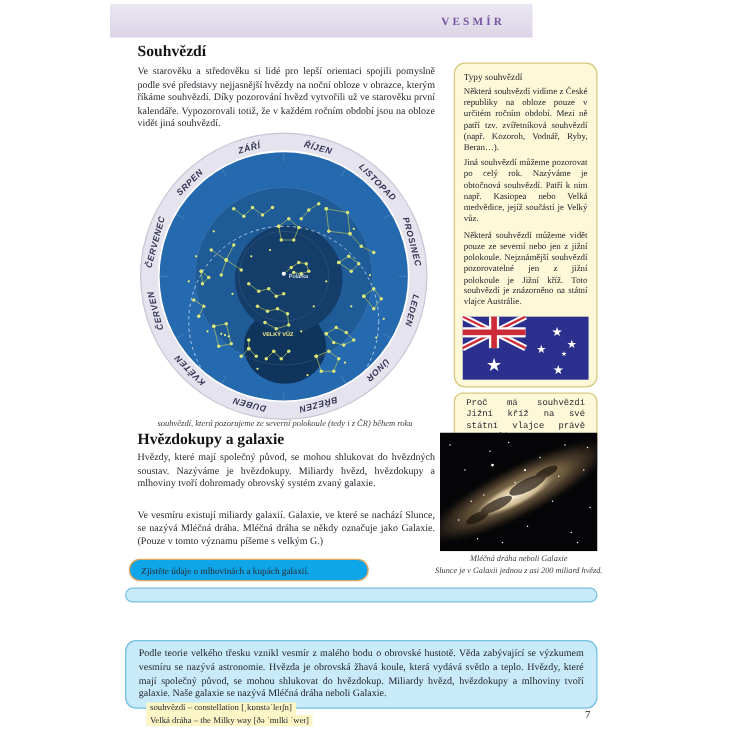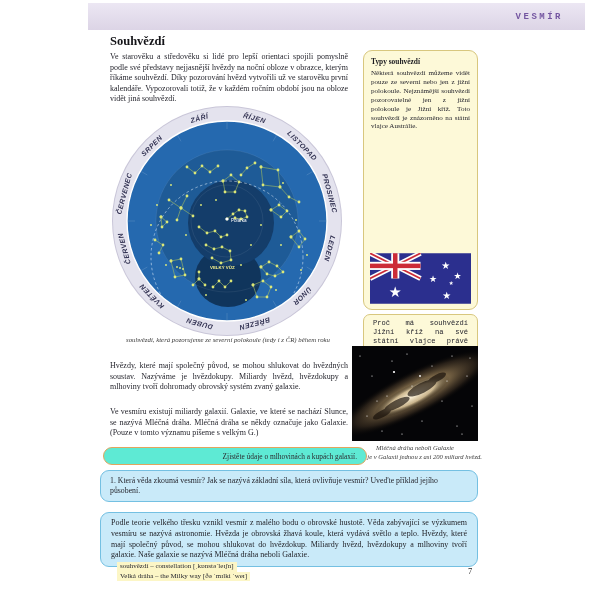--- a/index.html
+++ b/index.html
@@ -1,48 +1,48 @@
 <!DOCTYPE html>
 <html><head>
 <meta charset="utf-8">
 <style>
   html,body{margin:0;padding:0;background:#fff;}
   .page{position:relative;width:600px;height:600px;background:#ffffff;overflow:hidden;
         font-family:"Liberation Serif",serif;color:#26262e;}
-  .header-bar{position:absolute;left:88px;top:3px;width:497px;height:27px;
-        background:linear-gradient(180deg,#ece7f3,#dcd4e6);font-family:Liberation Mono, monospace;}
+  .header-bar{position:absolute;left:88px;top:3px;width:338px;height:27px;
+        background:linear-gradient(180deg,#ece7f3,#dcd4e6);}
   .header-title{position:absolute;right:22px;top:9px;font-size:9px;font-weight:bold;
         letter-spacing:2.5px;color:#7456a1;}
   .h1{position:absolute;margin:0;font-size:12.5px;font-weight:bold;color:#141418;
         font-family:"Liberation Serif",serif;}
   .s1{left:110px;top:34px;}
   .s2{left:110px;top:344px;}
   .body-par{position:absolute;margin:0;left:110px;width:238px;font-size:8px;line-height:10.6px;
         text-align:justify;}
   .p1{top:52px;}
   .p2{top:361px;}
   .p3{top:407px;}
   .b{font-weight:normal;}
   .starmap{position:absolute;left:111px;top:105px;width:232px;height:232px;}
   .map-caption{position:absolute;left:98px;top:336px;width:260px;text-align:center;
         font-style:italic;font-size:6.8px;color:#3a3a3a;}
   .notebox{position:absolute;left:363px;top:50px;width:115px;height:260px;box-sizing:border-box;
         background:#fdf9d8;border:1.3px solid #d8c77e;border-radius:9px;padding:6px 7px;}
-  .note-title{font-size:7.4px;font-weight:bold;margin:0 0 3px 0;color:#1c1c20;}
+  .note-title{font-size:7.4px;font-weight:normal;margin:0 0 3px 0;color:#1c1c20;}
   .notebox p{margin:0 0 4px 0;font-size:7.1px;line-height:8.9px;text-align:justify;}
   .flag-wrap{position:absolute;left:6px;bottom:5px;width:101px;height:51px;}
   .qbox{position:absolute;left:363px;top:314px;width:115px;box-sizing:border-box;
         background:#fdf9d8;border:1.3px solid #d8c77e;border-radius:7px;padding:4px 9px;
         font-size:7.1px;line-height:8.9px;text-align:justify;font-family:Liberation Mono, monospace;}
   .galaxy{position:absolute;left:352px;top:346px;width:126px;height:95px;display:block;}
   .gal-cap{position:absolute;left:338px;top:444px;width:154px;text-align:center;font-style:italic;
         font-size:6.6px;line-height:8.6px;color:#3a3a3a;}
-  .taskbox{position:absolute;left:103px;top:447px;width:264px;box-sizing:border-box;
-        background:#5eead4;border:1.2px solid #e2a55e;border-radius:11px;padding:3.5px 9px;
-        font-size:7.4px;color:#2c2c30;text-align:right;}
+  .taskbox{position:absolute;left:103px;top:447px;width:192px;box-sizing:border-box;
+        background:#0ea5e9;border:1.2px solid #e2a55e;border-radius:11px;padding:3.5px 9px;
+        font-size:7.4px;color:#2c2c30;}
   .bluebox{position:absolute;left:100px;width:378px;box-sizing:border-box;background:#c9eaf9;
         border:1.3px solid #74c0e2;border-radius:9px;}
   .qsbox{top:470px;padding:5px 9px;font-size:7.8px;line-height:10px;}
   .qsbox div{margin:0;}
   .sumbox{top:512px;padding:5px 10px;font-size:8px;line-height:10.8px;font-weight:normal;
         text-align:justify;color:#1e1e24;}
   .vocab{position:absolute;left:117px;top:562px;font-size:7px;line-height:9.6px;text-align:center;}
   .vocab span{display:table;background:#fcf6c6;padding:0 3px;}
   .pageno{position:absolute;left:468px;top:566px;font-size:8.5px;color:#222;}
 </style>
@@ -155,20 +155,22 @@
       <text x="116" y="12" transform="rotate(345 116 116)">ZÁŘÍ</text>
       <text x="116" y="12" transform="rotate(15 116 116)">ŘÍJEN</text>
       <text x="116" y="12" transform="rotate(45 116 116)">LISTOPAD</text>
       <text x="116" y="12" transform="rotate(75 116 116)">PROSINEC</text>
     </g>
   </svg>
   <div class="map-caption">souhvězdí, která pozorujeme ze severní polokoule (tedy i z ČR) během roku</div>
 
   <div class="notebox">
     <div class="note-title">Typy souhvězdí</div>
+    <p><span>Některá souhvězdí vidíme z České republiky na obloze pouze v určitém ročním období. Mezi ně patří tzv. </span><span class="b">zvířetníková souhvězdí</span><span> (např. Kozoroh, Vodnář, Ryby, Beran…).</span></p>
+    <p><span>Jiná </span><span class="b">souhvězdí</span><span> můžeme pozorovat po celý rok. Nazýváme je </span><span class="b">obtočnová souhvězdí</span><span>. Patří k nim např. Kasiopea nebo Velká medvědice, jejíž součástí je Velký vůz.</span></p>
     <p><span>Některá souhvězdí můžeme vidět pouze ze severní nebo jen z jižní polokoule. Nejznámější souhvězdí pozorovatelné jen z jižní polokoule je </span><span class="b">Jižní kříž</span><span>. Toto souhvězdí je znázorněno na státní vlajce Austrálie.</span></p>
     <div class="flag-wrap">
       <svg viewBox="0 0 112 56" width="101" height="51">
         <rect x="0" y="0" width="112" height="56" fill="#2b2f8e"></rect>
 
         <g>
           <line x1="0" y1="0" x2="56" y2="28" stroke="#ffffff" stroke-width="5.5"></line>
           <line x1="56" y1="0" x2="0" y2="28" stroke="#ffffff" stroke-width="5.5"></line>
           <line x1="0" y1="0" x2="56" y2="28" stroke="#cc2b37" stroke-width="2"></line>
           <line x1="56" y1="0" x2="0" y2="28" stroke="#cc2b37" stroke-width="2"></line>
@@ -185,20 +187,21 @@
           <text x="97" y="28" font-size="10">★</text>
           <text x="85" y="51" font-size="11">★</text>
           <text x="90" y="35" font-size="6">★</text>
         </g>
       </svg>
     </div>
   </div>
 
   <div class="qbox">Proč má souhvězdí Jižní kříž na své státní vlajce právě Austrálie?</div>
 
+  <h1 class="h1 s2">Hvězdokupy a galaxie</h1>
   <p class="body-par p3"><span>Ve vesmíru existují miliardy galaxií. </span><span class="b">Galaxie</span><span>, ve které se nachází </span><span class="b">Slunce</span><span>, se nazývá </span><span class="b">Mléčná dráha</span><span>. Mléčná dráha se někdy označuje jako </span><span class="b">Galaxie</span><span>. (Pouze v tomto významu píšeme s velkým G.)</span></p>
   <p class="body-par p2"><span class="b">Hvězdy</span><span>, které mají </span><span class="b">společný původ</span><span>, se mohou shlukovat </span><span class="b">do hvězdných soustav</span><span>. Nazýváme je </span><span class="b">hvězdokupy</span><span>. Miliardy hvězd, hvězdokupy a mlhoviny tvoří dohromady obrovský systém zvaný </span><span class="b">galaxie</span><span>.</span></p>
 
   <svg class="galaxy" viewBox="0 0 126 95">
     <defs>
       <radialGradient id="galBand" cx="50%" cy="50%" r="50%">
         <stop offset="0%" stop-color="#e8d7b0" stop-opacity="0.95"></stop>
         <stop offset="40%" stop-color="#9c8259" stop-opacity="0.8"></stop>
         <stop offset="75%" stop-color="#4a3a28" stop-opacity="0.5"></stop>
         <stop offset="100%" stop-color="#000000" stop-opacity="0"></stop>
@@ -244,21 +247,20 @@
     </g>
   </svg>
   <div class="gal-cap">
     <div>Mléčná dráha neboli Galaxie</div>
     <div>Slunce je v Galaxii jednou z asi 200 miliard hvězd.</div>
   </div>
 
   <div class="taskbox">Zjistěte údaje o mlhovinách a kupách galaxií.</div>
 
   <div class="bluebox qsbox">
-    <div>1. Která věda zkoumá vesmír? Jak se nazývá základní síla, která ovlivňuje vesmír? Uveďte příklad jejího působení.</div>
   </div>
 
   <div class="bluebox sumbox">Podle teorie velkého třesku vznikl vesmír z malého bodu o obrovské hustotě. Věda zabývající se výzkumem vesmíru se nazývá astronomie. Hvězda je obrovská žhavá koule, která vydává světlo a teplo. Hvězdy, které mají společný původ, se mohou shlukovat do hvězdokup. Miliardy hvězd, hvězdokupy a mlhoviny tvoří galaxie. Naše galaxie se nazývá Mléčná dráha neboli Galaxie.</div>
 
   <div class="vocab">
     <span>souhvězdí – constellation [ˌkɒnstəˈleɪʃn]</span>
     <span>Velká dráha – the Milky way [ðə ˈmɪlki ˈweɪ]</span>
   </div>
 
   <div class="pageno">7</div>

